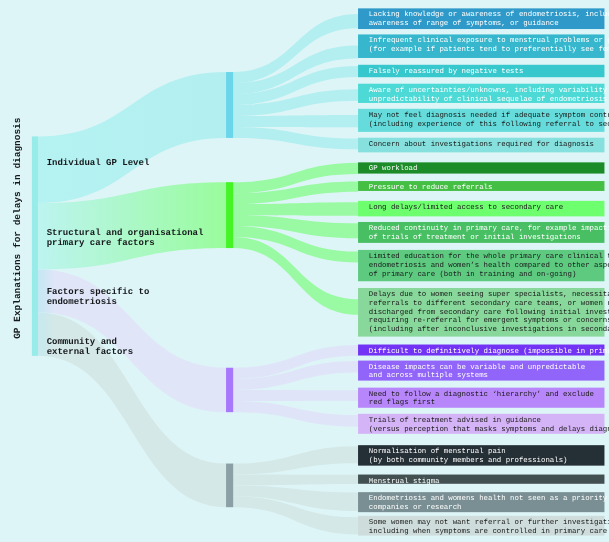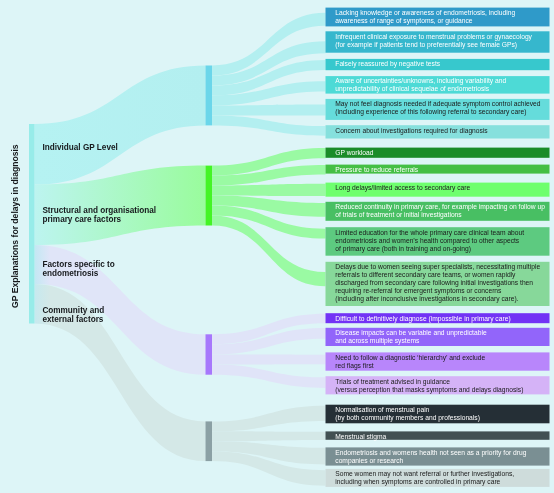--- a/index.html
+++ b/index.html
@@ -1,19 +1,19 @@
 <!DOCTYPE html>
 <html><head>
 <meta charset="utf-8">
 <title>GP Explanations for delays in diagnosis</title>
 <style>
   html,body{margin:0;padding:0;}
   body{width:554px;height:493px;overflow:hidden;background:#ddf5f7;
        font-family:"Liberation Sans",sans-serif;}
-  #stage{position:relative;width:554px;height:435px;}
+  #stage{position:relative;width:554px;height:435px;font-family:Liberation Mono, monospace;}
   svg{position:absolute;left:0;top:0;}
   .lbl{font-weight:bold;font-size:8.2px;fill:#16191c;}
   .boxtext{font-size:6.7px;}
   .axis{font-weight:bold;font-size:8.6px;fill:#16191c;}
 </style>
 </head>
 <body>
 
 <div id="stage">
   <svg id="sankey" width="554" height="493" viewBox="0 0 554 493">

